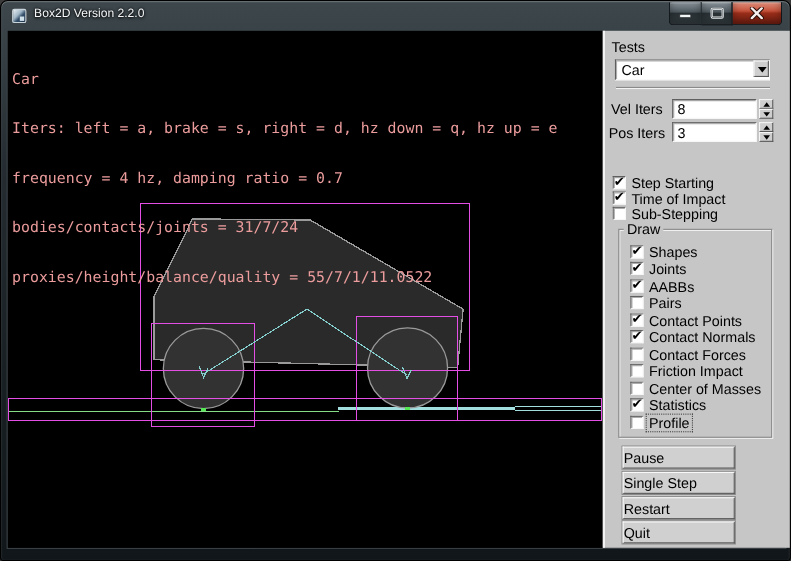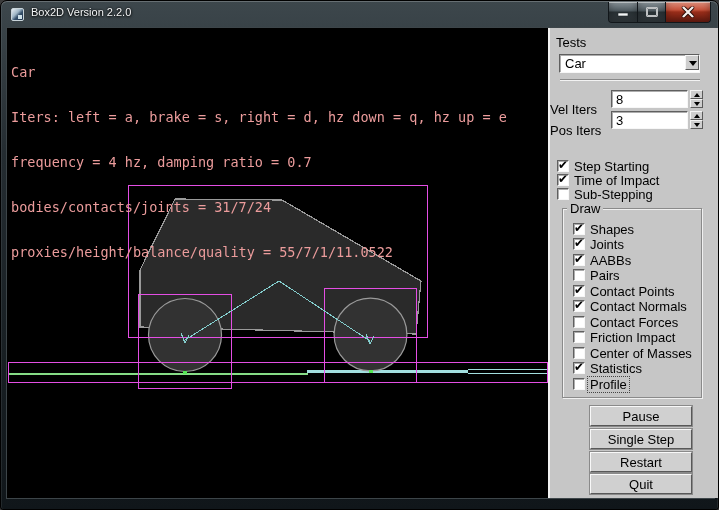--- a/index.html
+++ b/index.html
@@ -57,42 +57,42 @@
   .raised{background:#d0d0d0;border:1px solid;border-color:#f8f8f8 #585858 #585858 #f8f8f8;box-shadow:0 0 0 1px #8a8a8a;}
   .listbox{position:absolute;left:9px;top:26px;width:141px;height:19px;}
   .listbox .val{position:absolute;left:5px;top:1px;font-size:13px;}
   .ddbtn{position:absolute;right:0px;top:0px;width:14px;height:15px;background:#cecece;
     border:1px solid;border-color:#f5f5f5 #5a5a5a #5a5a5a #f5f5f5;}
   .tri-down{position:absolute;left:3px;top:5px;width:0;height:0;
     border-left:4px solid transparent;border-right:4px solid transparent;border-top:5px solid #000;}
   .separator{position:absolute;left:10px;top:51px;width:140px;height:2px;
     border-top:1px solid #8a8a8a;border-bottom:1px solid #f2f2f2;}
   .spinrow{position:absolute;left:0;width:166px;height:18px;}
-  .spinrow .slabel{position:absolute;left:0;top:2px;width:58px;text-align:left;margin-top:10px;}
+  .spinrow .slabel{position:absolute;left:0;top:2px;width:58px;text-align:center;}
   .spinrow .sfield{position:absolute;left:61px;top:0;width:77px;height:18px;padding:1px 0 0 4px;font-size:13px;}
   .spinbtns{position:absolute;left:140px;top:0;width:13px;height:18px;}
   .sb{position:absolute;left:0;width:13px;height:9px;background:#cecece;
     border:1px solid;border-color:#f5f5f5 #5a5a5a #5a5a5a #f5f5f5;}
   .sb.up{top:0;} .sb.dn{top:9px;}
   .sb .t-up{position:absolute;left:2.5px;top:2px;width:0;height:0;
     border-left:3.5px solid transparent;border-right:3.5px solid transparent;border-bottom:4px solid #000;}
   .sb .t-dn{position:absolute;left:2.5px;top:2px;width:0;height:0;
     border-left:3.5px solid transparent;border-right:3.5px solid transparent;border-top:4px solid #000;}
   .cbrow{position:absolute;height:14px;white-space:nowrap;}
   .cb{position:absolute;left:0;top:0;width:12px;height:12px;background:#fff;
     border:1px solid;border-color:#5f5f5f #f7f7f7 #f7f7f7 #5f5f5f;box-shadow:inset 1px 1px 0 #adadad;}
   .cb .tick{display:none;position:absolute;left:0px;top:-3px;font-family:"DejaVu Sans",sans-serif;
     font-size:12px;font-weight:bold;color:#000;}
   .cb.on .tick{display:block;}
   .cbl{position:absolute;left:17px;top:-1px;}
   .cbl.focused{outline:1px dotted #444;padding:0 2px;margin-left:-2px;}
   .groupbox{position:absolute;left:12px;top:180px;width:140px;height:190px;
     border:1px solid #8a8a8a;box-shadow:1px 1px 0 #f0f0f0, inset 1px 1px 0 #f0f0f0;}
   .grouptitle{position:absolute;left:5px;top:173px;background:#c6c6c6;padding:0 3px;}
-  .btn{position:absolute;left:40px;width:102px;height:20px;text-align:center;
+  .btn{position:absolute;left:16px;width:102px;height:20px;
     font-size:13px;padding-top:2px;cursor:default;}
 </style>
 </head>
 <body>
 
 <div class="window">
 
   <div class="titlebar">
     <div class="app-icon"></div>
     <div class="title-text">Box2D Version 2.2.0</div>

